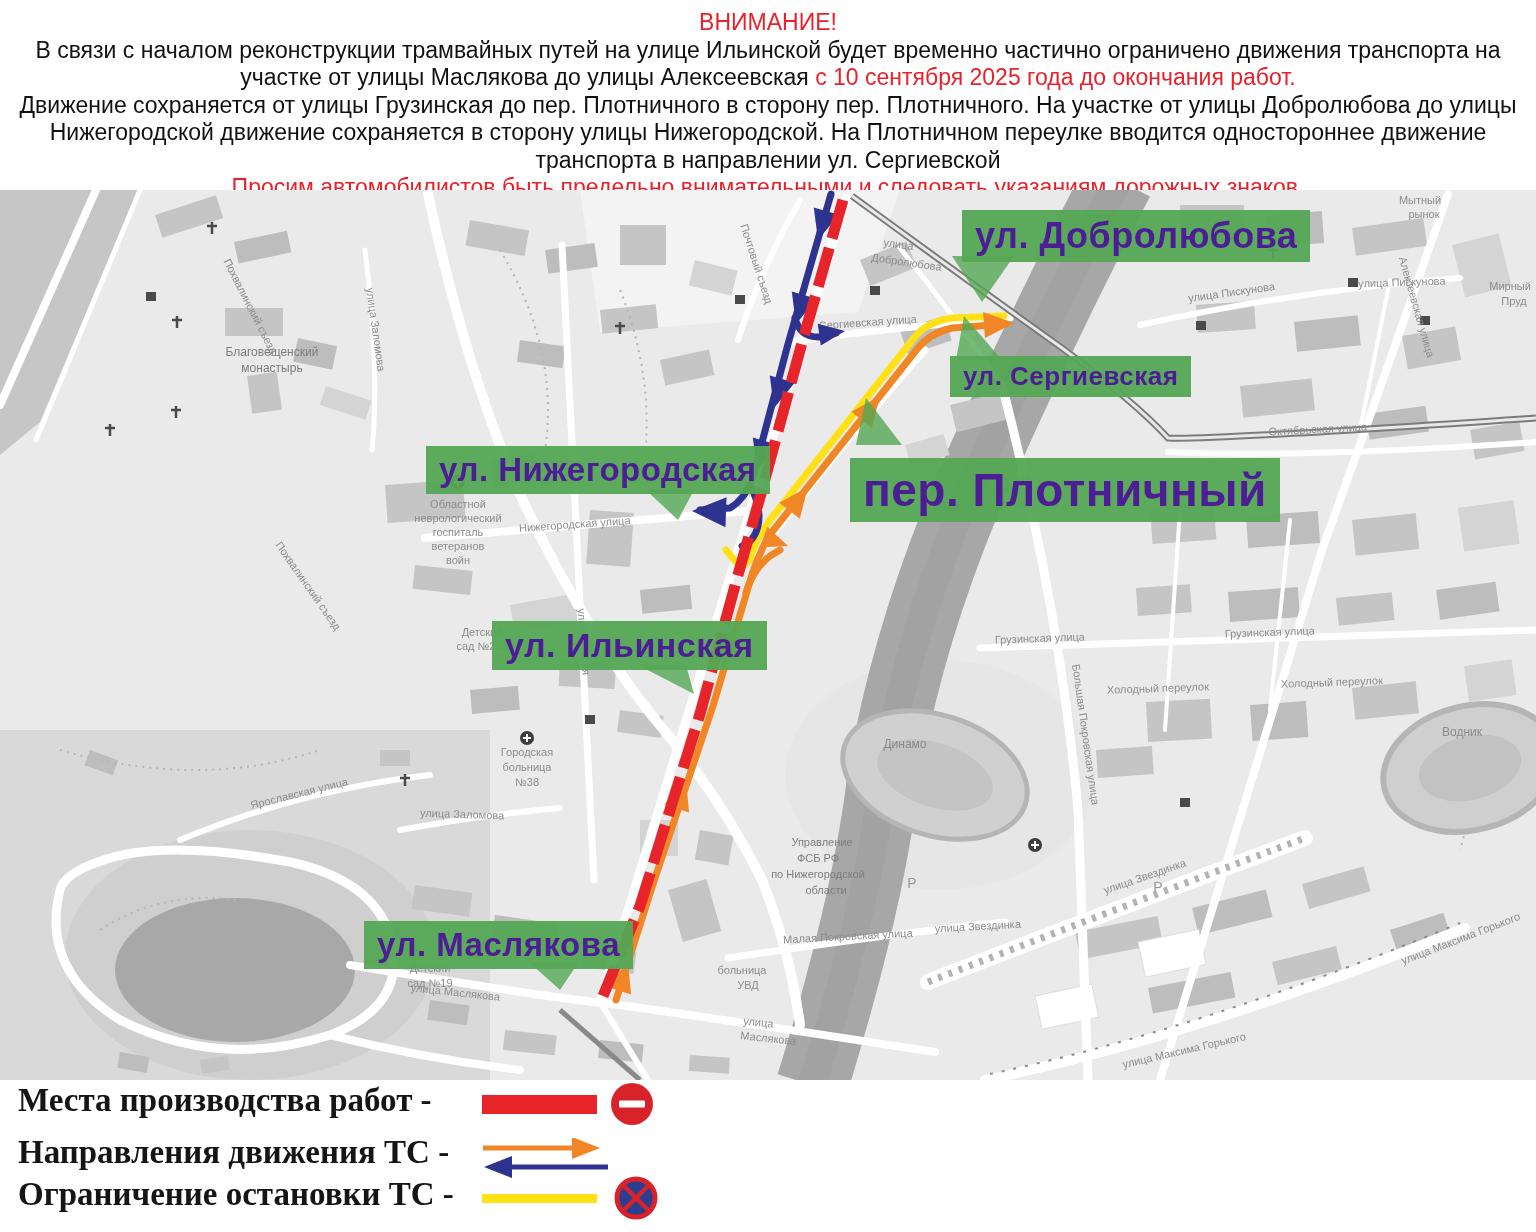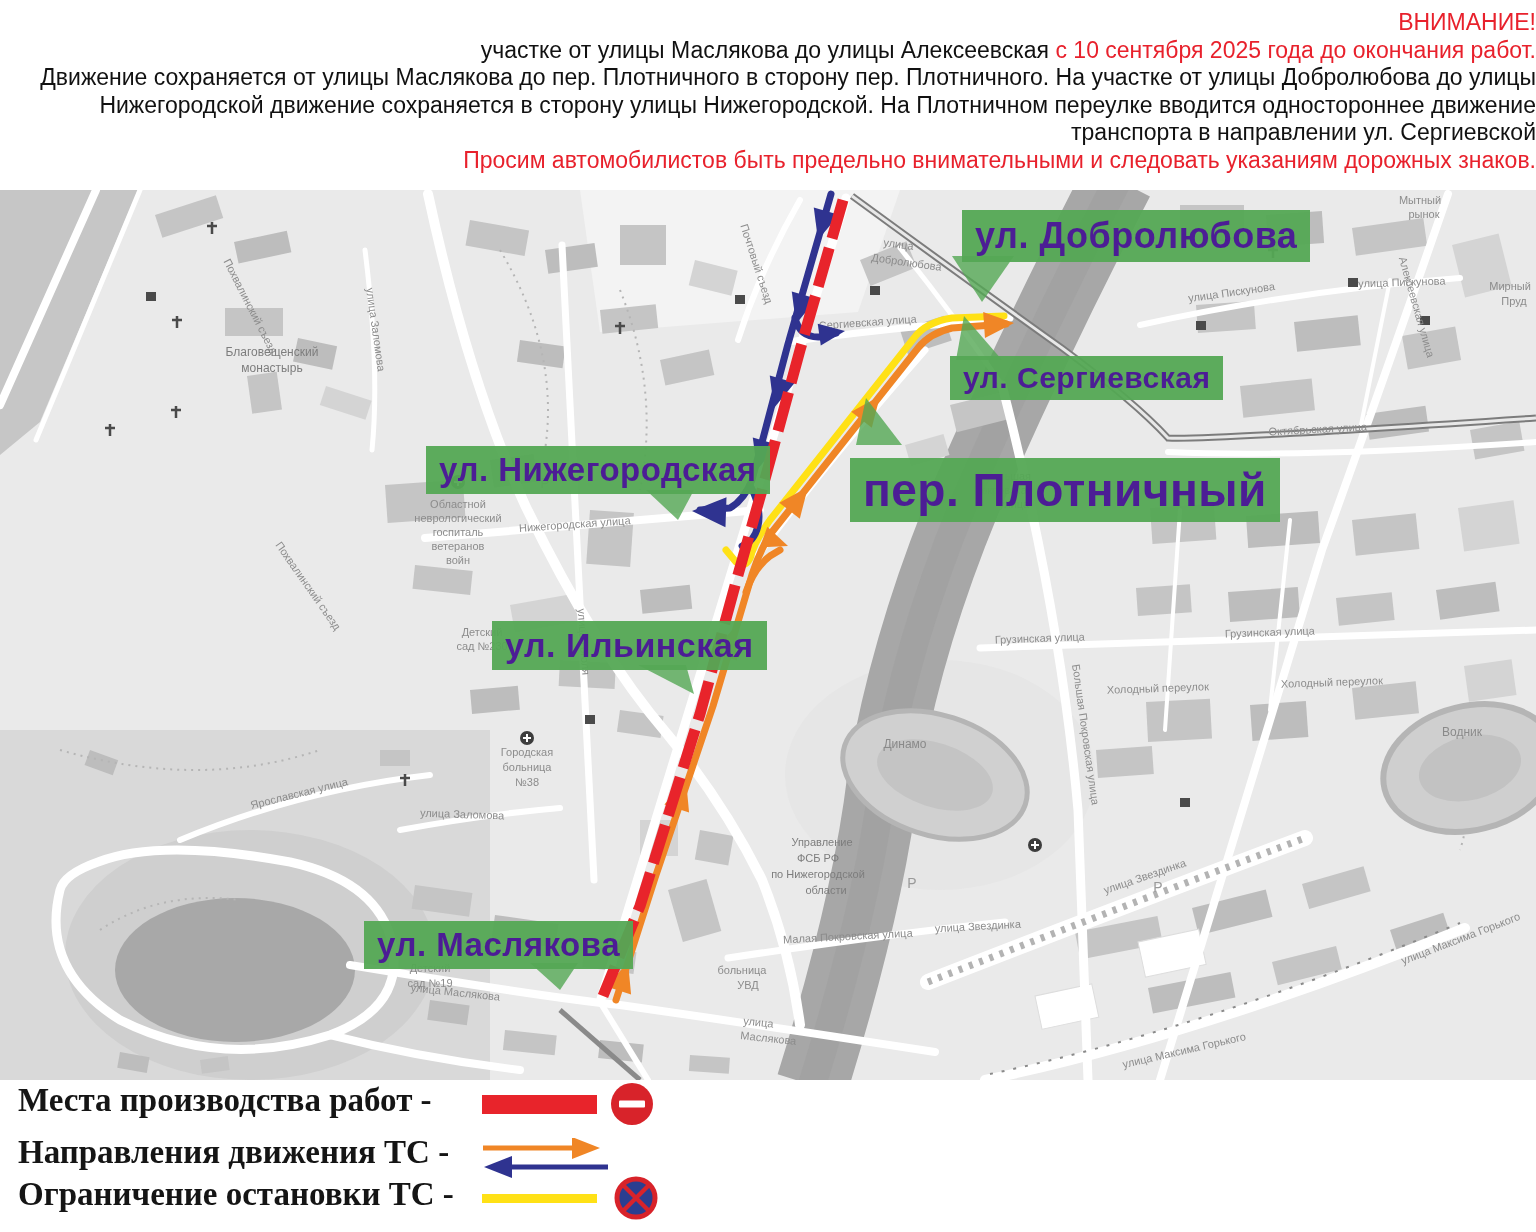--- a/index.html
+++ b/index.html
@@ -1,20 +1,20 @@
 <!DOCTYPE html>
 <html><head>
 <meta charset="utf-8">
 <style>
   html,body{margin:0;padding:0;background:#fff;}
   .page{position:relative;width:1536px;height:1232px;background:#fff;overflow:hidden;
         font-family:"Liberation Sans",sans-serif;}
   
   .hdr{position:absolute;left:0;top:0;width:1536px;height:190px;background:#fff;
-       text-align:right;padding-top:9px;box-sizing:border-box;}
+       text-align:center;padding-top:9px;box-sizing:border-box;}
   .hdr div{font-size:23px;line-height:27.5px;color:#111;white-space:nowrap;}
   .hdr .red{color:#e8212c;}
   
   .map{position:absolute;left:0;top:190px;width:1536px;height:890px;background:#eaeaea;}
   .map svg{position:absolute;left:0;top:0;}
   .bld{fill:#c5c5c5;}
   .bld2{fill:#bdbdbd;}
   .bld3{fill:#d4d4d4;}
   .street{stroke:#ffffff;fill:none;stroke-linecap:round;stroke-linejoin:round;}
   .dots{stroke:#b5b5b5;fill:none;stroke-width:2;stroke-dasharray:2 5;}
@@ -28,22 +28,23 @@
   .redbar{width:115px;height:19px;background:#e8242b;}
   .yellowbar{width:115px;height:9px;background:#ffe116;}
 </style>
 </head>
 <body>
 
 <div class="page">
 
   <div class="hdr">
     <div class="red">ВНИМАНИЕ!</div>
+    <div>В связи с началом реконструкции трамвайных путей на улице Ильинской будет временно частично ограничено движения транспорта на</div>
     <div><span>участке от улицы Маслякова до улицы Алексеевская</span><span class="red"> с 10 сентября 2025 года до окончания работ.</span></div>
-    <div>Движение сохраняется от улицы Маслякова до пер. Плотничного в сторону пер. Плотничного. На участке от улицы Добролюбова до улицы</div>
+    <div>Движение сохраняется от улицы Грузинская до пер. Плотничного в сторону пер. Плотничного. На участке от улицы Добролюбова до улицы</div>
     <div>Нижегородской движение сохраняется в сторону улицы Нижегородской. На Плотничном переулке вводится одностороннее движение</div>
     <div>транспорта в направлении ул. Сергиевской</div>
     <div class="red">Просим автомобилистов быть предельно внимательными и следовать указаниям дорожных знаков.</div>
   </div>
 
   <div class="map">
     <svg width="1536" height="890" viewBox="0 0 1536 890">
 
       <g>
         <polygon points="0,0 138,0 40,232 0,265" fill="#c6c6c6"></polygon>
@@ -310,21 +311,21 @@
         <polygon points="952,66 1014,66 982,112"></polygon>
         <polygon points="956,170 1002,170 964,126"></polygon>
         <polygon points="856,255 902,255 866,208"></polygon>
         <polygon points="646,300 694,300 678,330"></polygon>
         <polygon points="638,475 686,475 694,504"></polygon>
         <polygon points="530,773 578,773 560,800"></polygon>
       </g>
     </svg>
 
     <div class="badge" style="left:962px;top:20px;font-size:36px;">ул. Добролюбова</div>
-    <div class="badge" style="left:950px;top:166px;font-size:30px;">ул. Сергиевская</div>
+    <div class="badge" style="left:950px;top:166px;font-size:26px;">ул. Сергиевская</div>
     <div class="badge" style="left:850px;top:268px;font-size:46px;">пер. Плотничный</div>
     <div class="badge" style="left:418px;top:256px;font-size:33px;margin-left:8px;">ул. Нижегородская</div>
     <div class="badge" style="left:492px;top:431px;font-size:34px;">ул. Ильинская</div>
     <div class="badge" style="left:364px;top:731px;font-size:33px;">ул. Маслякова</div>
   </div>
 
   <div class="legend">
     <div class="lg-label" style="top:2px;">Места производства работ -</div>
     <div class="lg-label" style="top:54px;">Направления движения ТС -</div>
     <div class="lg-label" style="top:96px;">Ограничение остановки ТС -</div>

